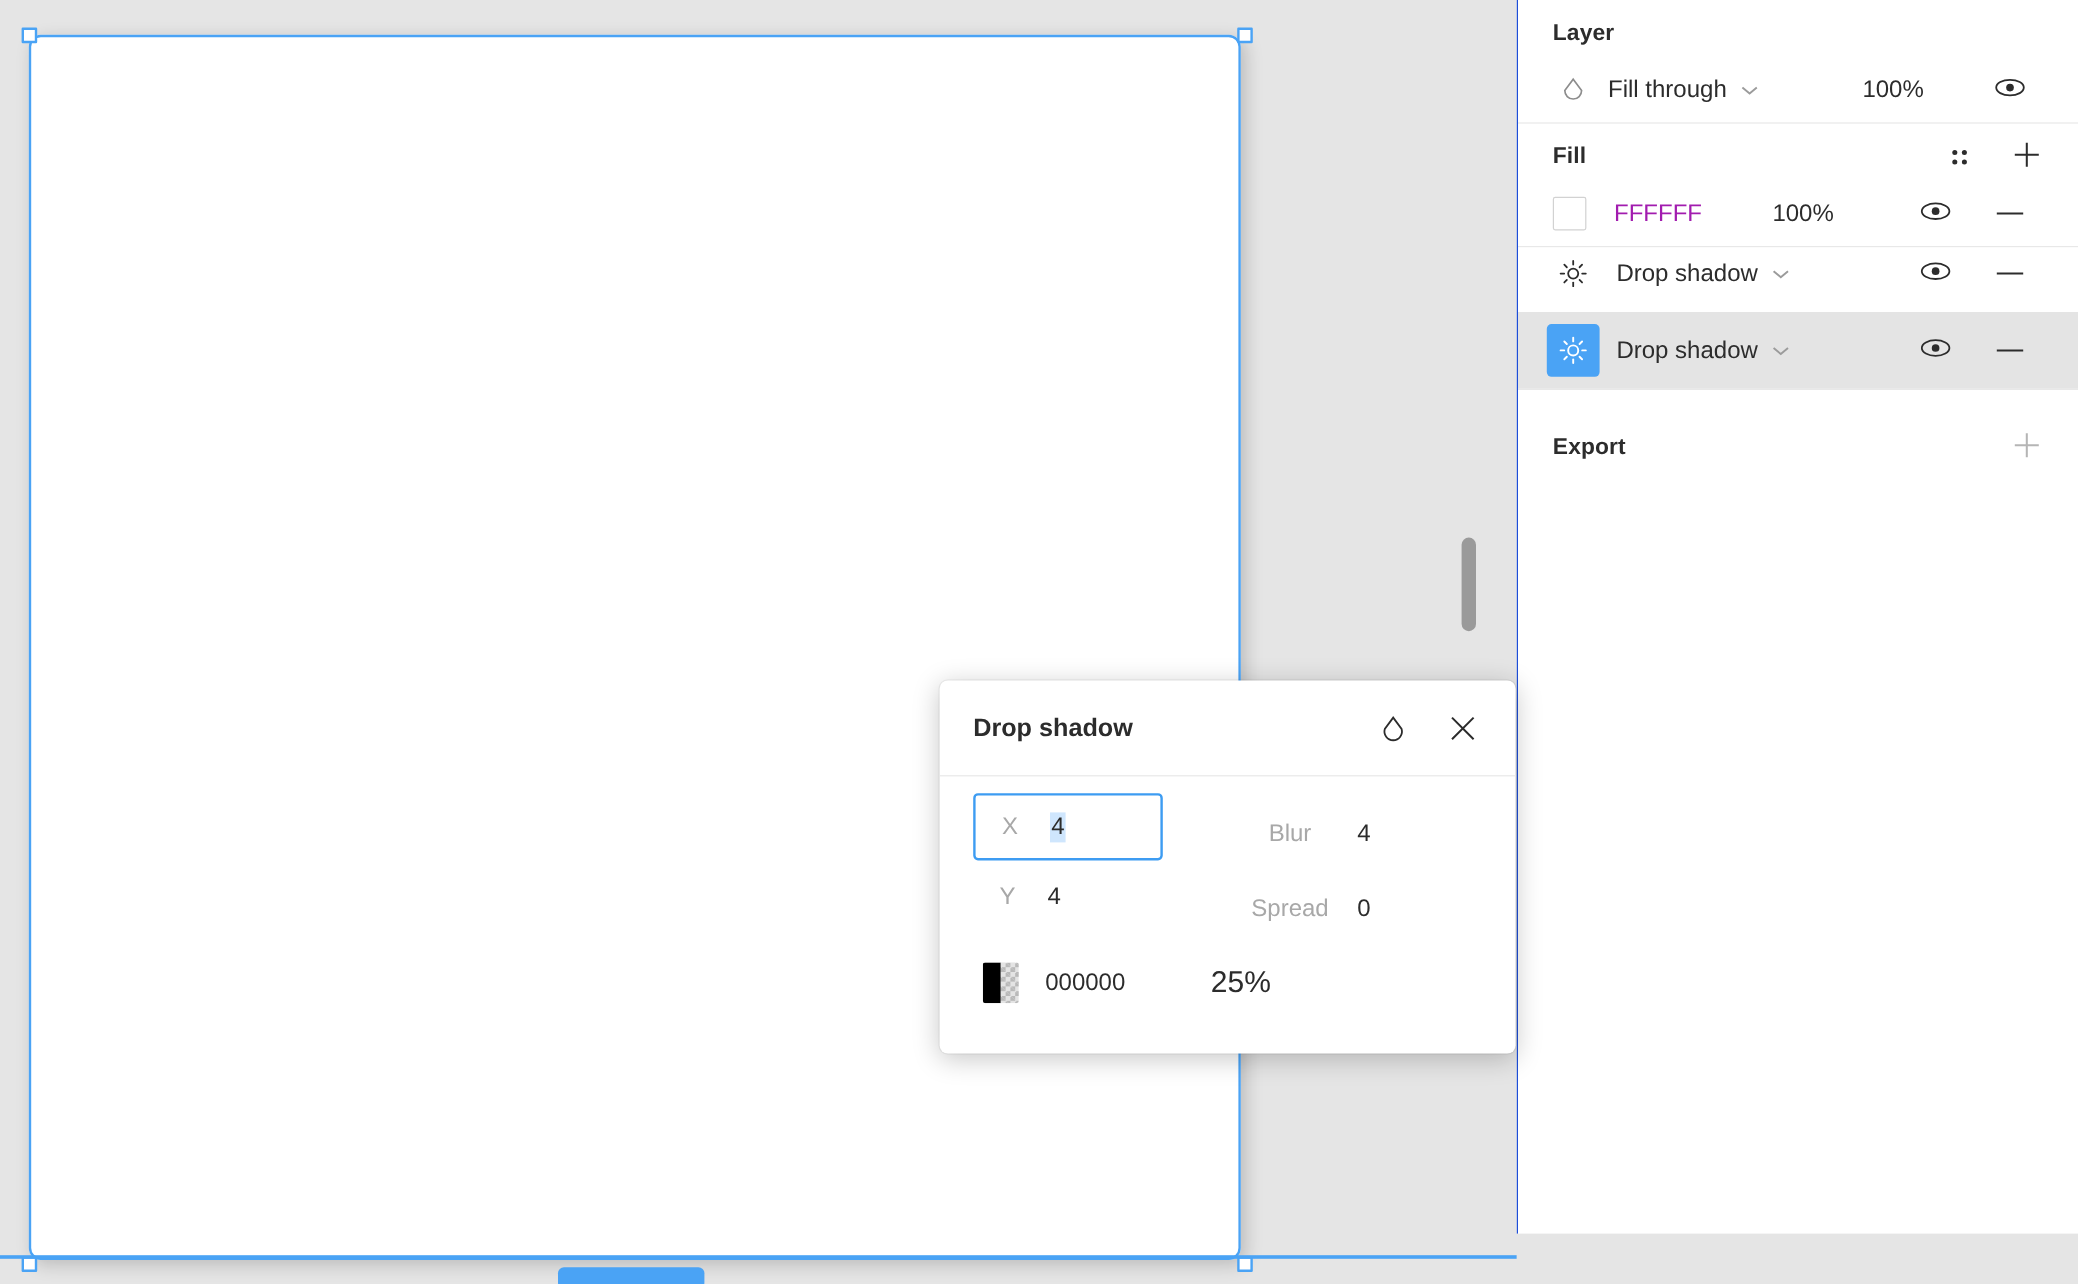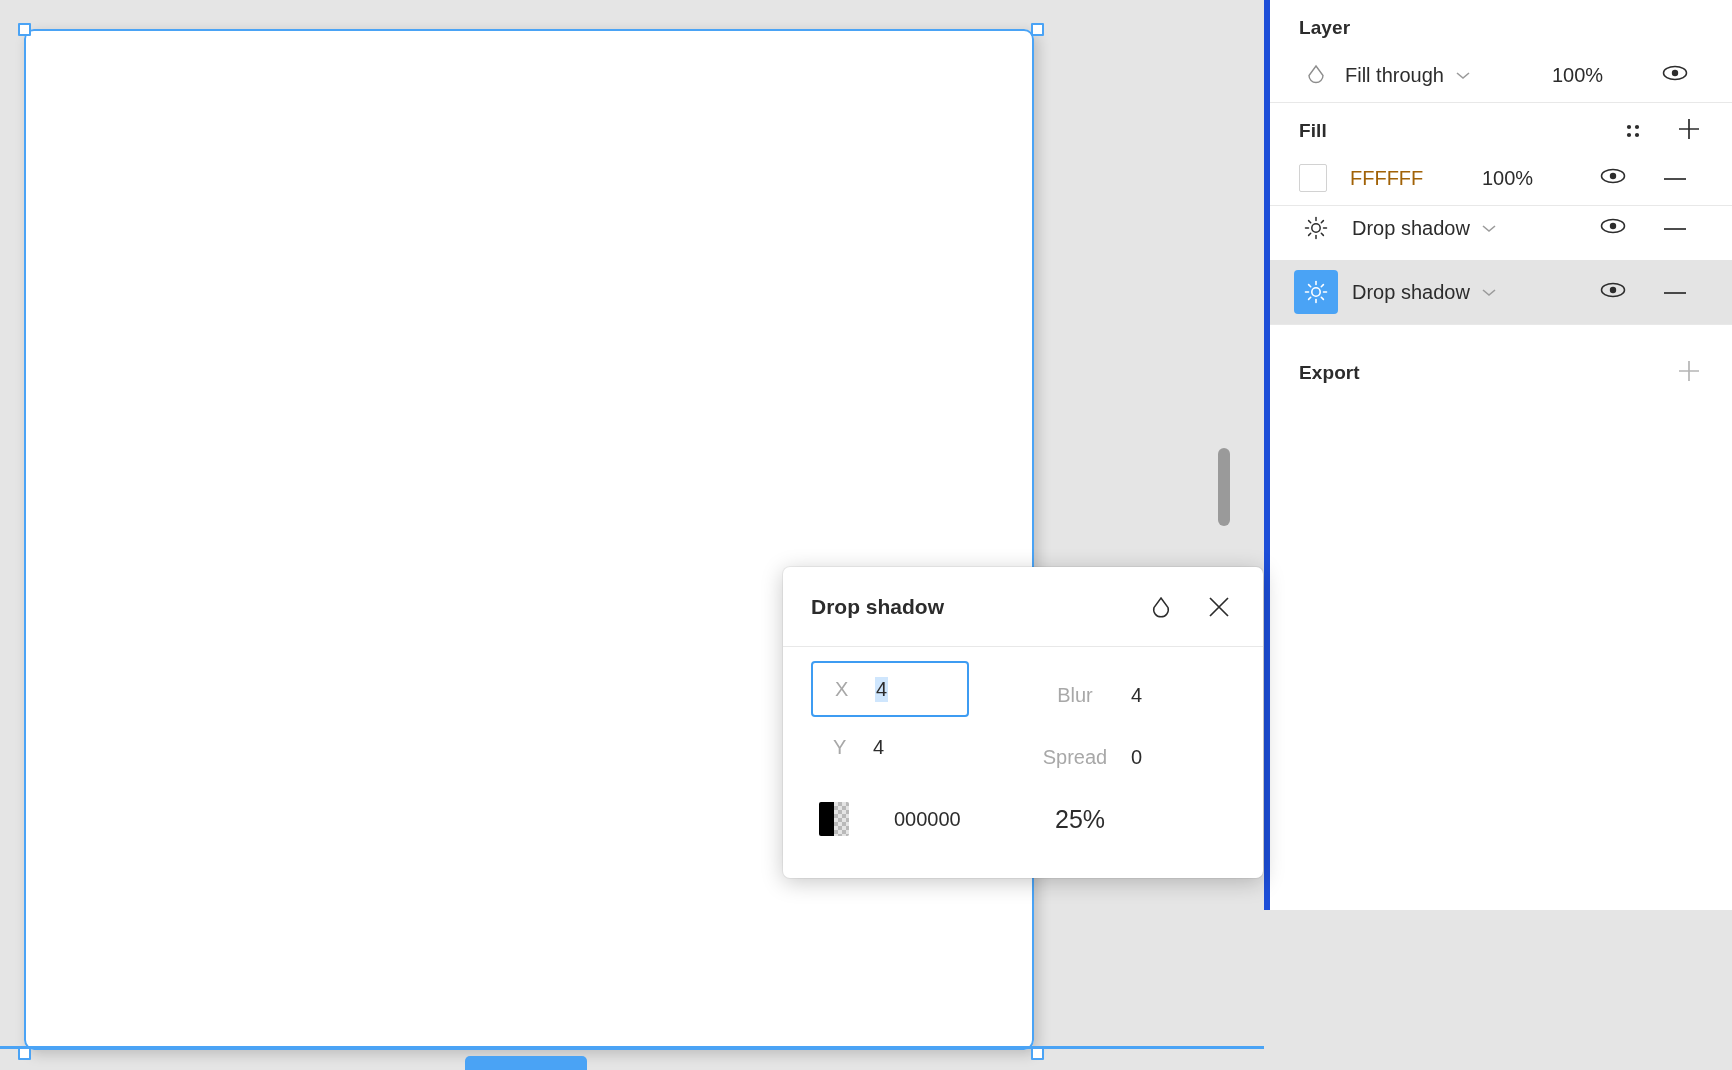--- a/index.html
+++ b/index.html
@@ -68,23 +68,23 @@
   #bottom-rule {
     position: absolute;
     left: 0; bottom: 21px; width: 1264px; height: 3px;
     background: #4aa3f5;
   }
 
   
   #right-panel {
     position: absolute;
     right: 0; top: 0;
-    width: 468px; height: 910px;
+    width: 468px; height: 1028px;
     background: #ffffff;
-    border-left: 6px solid #1d4ed8;
+    border-left: 1px solid #1d4ed8;
   }
   .panel-section { border-bottom: 1px solid #e8e8e8; }
   .section-head {
     display: flex; align-items: center;
     height: 56px; padding: 0 26px 0 29px;
   }
   .section-title {
     font-size: 19px; font-weight: 700; color: #2c2c2c;
     letter-spacing: 0.1px;
   }
@@ -113,21 +113,21 @@
     width: 92px; text-align: left;
   }
 
   
   .swatch-box {
     width: 28px; height: 28px;
     border: 1px solid #d2d2d2;
     background: #ffffff;
     border-radius: 2px;
   }
-  .hex-label { font-size: 20px; color: #a16207; margin-left: 23px; width: 132px; }
+  .hex-label { font-size: 20px; color: #a21caf; margin-left: 23px; width: 132px; }
 
   
   .fx-icon {
     width: 44px; height: 44px;
     display: flex; align-items: center; justify-content: center;
     border-radius: 4px;
     color: #2c2c2c;
     margin-left: -5px;
   }
   .fx-icon.active { background: #4aa3f5; color: #ffffff; }
@@ -171,21 +171,21 @@
     border: 2.5px solid #3d9cf2;
     border-radius: 4px;
     padding-left: 22px;
   }
   #left-col { width: 220px; padding-left: 14px; }
   #y-row { display:flex; align-items:center; height: 60px; padding-left: 36px; }
   #right-col { padding-top: 2px; }
   .rblur { display:flex; align-items:center; height: 64px; padding-left: 16px; }
   .rspread { display:flex; align-items:center; height: 64px; padding-left: 16px; }
 
-  #color-row { display:flex; align-items:center; height: 64px; padding-left: 36px; gap: 23px; }
+  #color-row { display:flex; align-items:center; height: 64px; padding-left: 36px; }
   #color-swatch {
     width: 30px; height: 34px;
     position: relative; overflow: hidden;
     border-radius: 2px;
   }
   #color-swatch .half-black { position:absolute; left:0; top:0; width:50%; height:100%; background:#000; }
   #color-swatch .half-check {
     position:absolute; right:0; top:0; width:50%; height:100%;
     background-image:
       linear-gradient(45deg, #b9b9b9 25%, transparent 25%, transparent 75%, #b9b9b9 75%),

